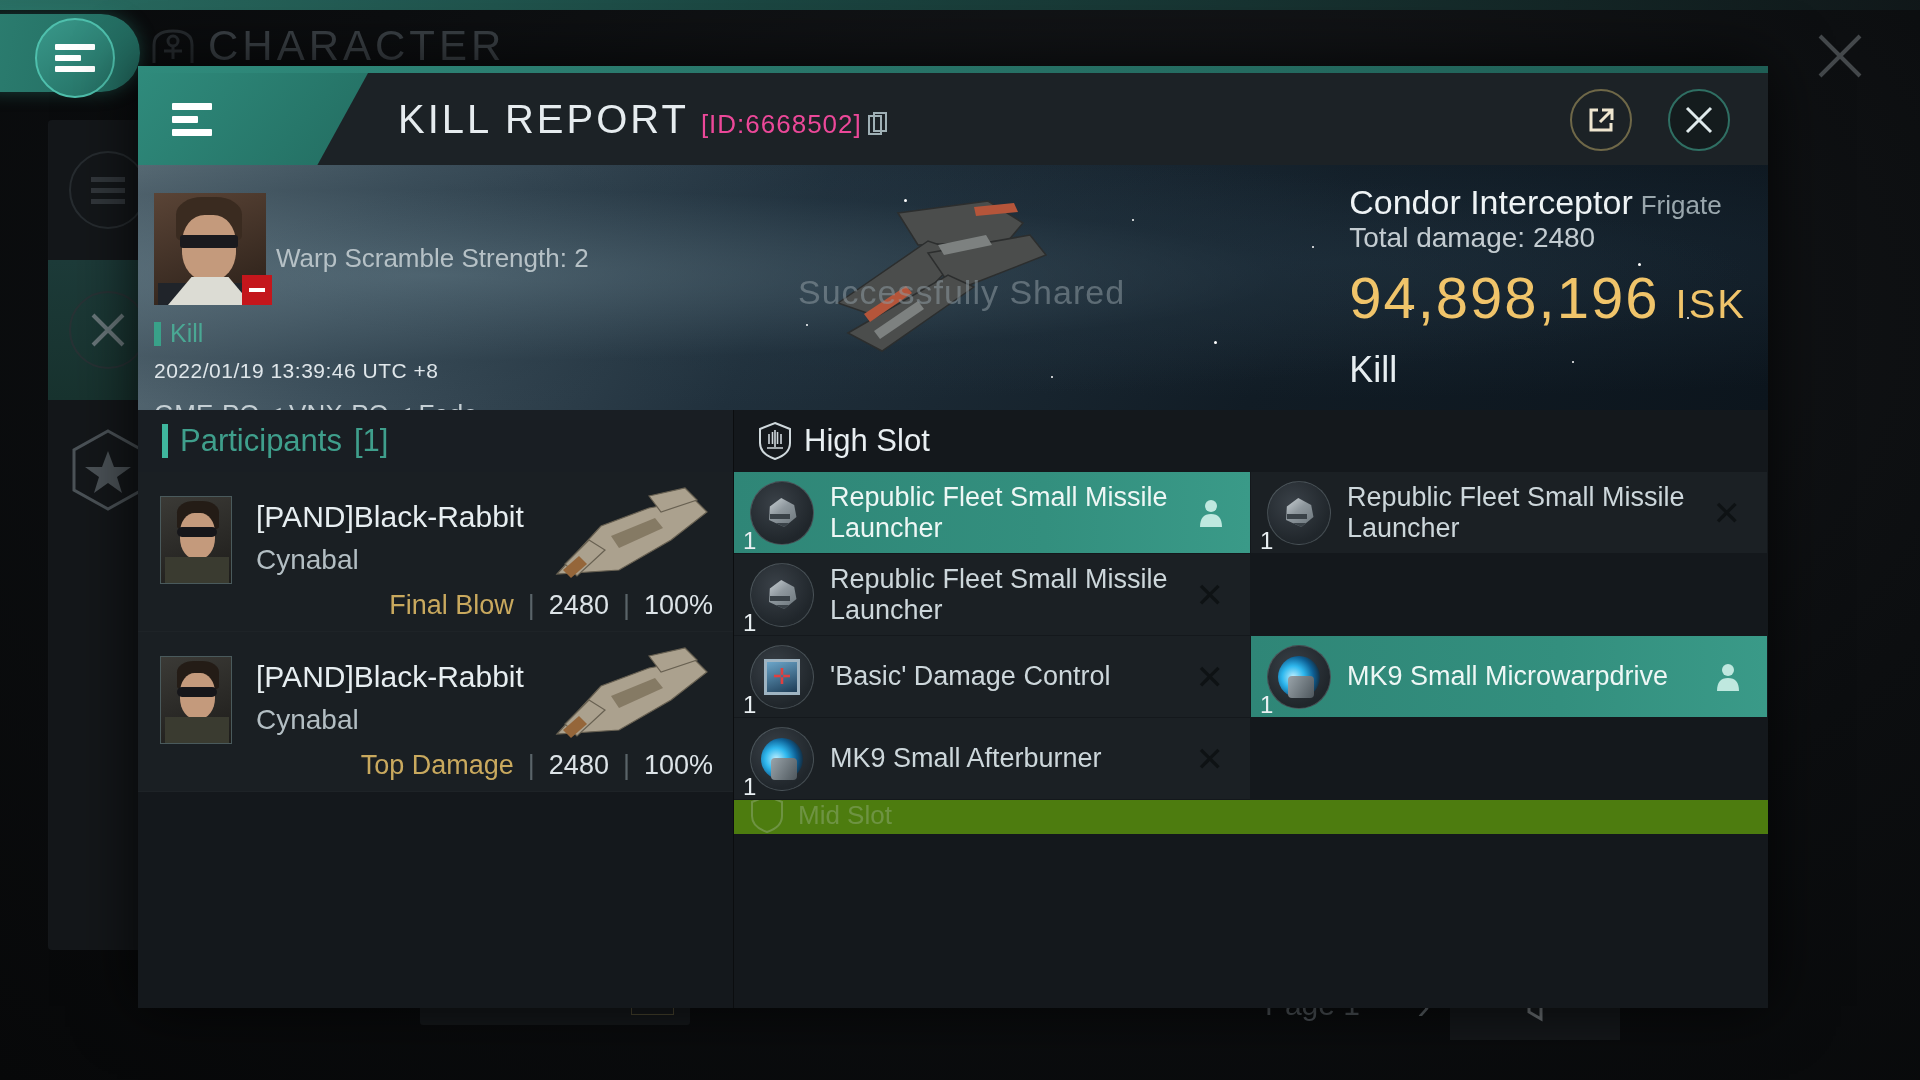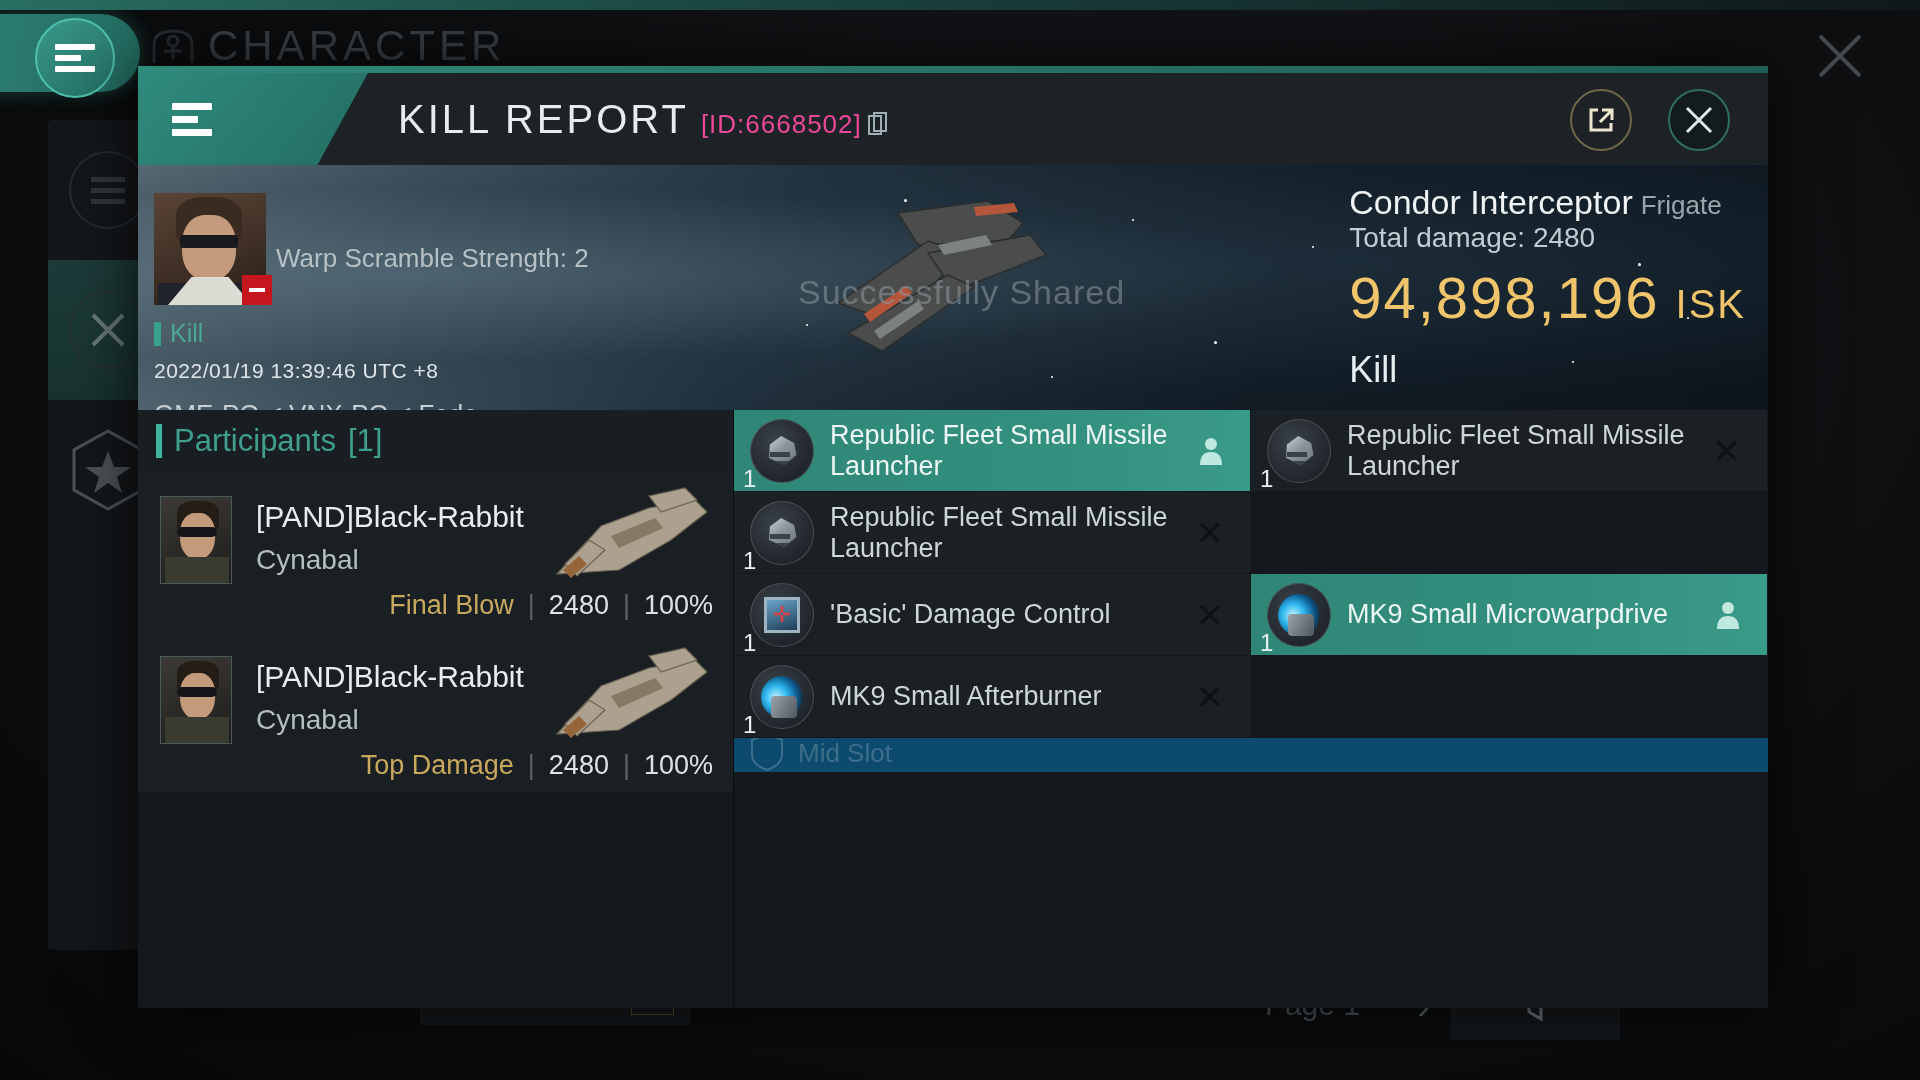--- a/index.html
+++ b/index.html
@@ -115,21 +115,21 @@
   .vr-dmg { font-size:28px; color:#c3ccd1; font-weight:300; }
   .vr-isk { margin-top:10px; font-size:58px; color:#f0c46a; letter-spacing:2px; font-weight:400; }
   .vr-isk .unit { font-size:40px; margin-left:16px; }
   .vr-kill { margin-top:18px; font-size:36px; color:#e7eef1; font-weight:300; }
 
   
   .body-cols { display:flex; height:598px; }
   .col-left { width:596px; background:#14181c; border-right:1px solid #0b0d0f; }
   .col-right { flex:1; background:#14181c; }
 
-  .sec-head { height:62px; display:flex; align-items:center; padding-left:18px;
+  .sec-head { height:62px; display:flex; align-items:center; padding-left:24px;
       background:#191e23; gap:12px; }
   .sec-head.part { color:#3f9f8c; font-size:31px; font-weight:300; }
   .part-bar { width:6px; height:34px; background:#3fb79e; }
   .part-count { color:#3f9f8c; }
   .sec-head.slot { color:#e9eff2; font-size:31px; font-weight:300; background:#14181c; }
   .slot-shield { width:34px; height:40px; }
 
   .participant { height:160px; position:relative; border-bottom:1px solid #1e2327; background:#1a1f23; }
   .p-portrait { position:absolute; left:22px; top:24px; width:72px; height:88px;
       border:1px solid #4a5a5c; background:linear-gradient(160deg,#3b3a36,#1d1c1a); overflow:hidden; }
@@ -171,21 +171,21 @@
       border:3px solid #9fb4c2; }
   .g-damage:after { content:"✛"; position:absolute; left:50%; top:2px; transform:translateX(-50%);
       color:#e04040; font-size:22px; }
   .g-drive { position:absolute; inset:10px; border-radius:50%;
       background:radial-gradient(circle at 36% 50%, #bfefff 0%, #2fb8ee 32%, #0d5f94 60%, #16202a 85%); }
   .g-drive:after { content:""; position:absolute; right:6px; top:20px; width:26px; height:22px;
       background:linear-gradient(120deg,#9aa4aa,#4d565c); border-radius:4px; }
   .ring { position:absolute; inset:-1px; border-radius:50%;
       border:1px dashed rgba(200,220,225,.25); }
 
-  .scroll-hint { height:34px; background:#0c4a6e; position:relative; overflow:hidden; }
+  .scroll-hint { height:34px; background:#4d7c0f; position:relative; overflow:hidden; }
   .scroll-hint .ghost { position:absolute; left:16px; top:-6px; width:300px; height:40px; opacity:.25; }
 
   svg { display:block; }
 </style>
 </head>
 <body>
 
 <div id="bg-app">
   <div class="bg-topbar"></div>
 
@@ -416,20 +416,27 @@
           <span class="p-div">|</span>
           <span>2480</span>
           <span class="p-div">|</span>
           <span>100%</span>
         </div>
       </div>
     </div>
 
     <div class="col-right">
 
+      <div class="sec-head slot">
+        <svg class="slot-shield" viewBox="0 0 34 40">
+          <path d="M17 2 L32 8 L32 22 Q32 33 17 38 Q2 33 2 22 L2 8 Z" fill="none" stroke="#cfd8dc" stroke-width="2"></path>
+          <path d="M11 13 L11 23 M14.5 11 L14.5 23 M17 9 L17 26 M19.5 11 L19.5 23 M23 13 L23 23 M9 27 L25 27" stroke="#cfd8dc" stroke-width="1.6"></path>
+        </svg>
+        <span>High Slot</span>
+      </div>
 
       <div class="slot-grid">
         <div class="item sel">
           <div class="it-icon">
             <div class="ring"></div>
               <div class="g-launcher"></div>
           </div>
           <span class="it-qty">1</span>
           <span class="it-name">Republic Fleet Small Missile Launcher</span>
           <span class="it-act person">

